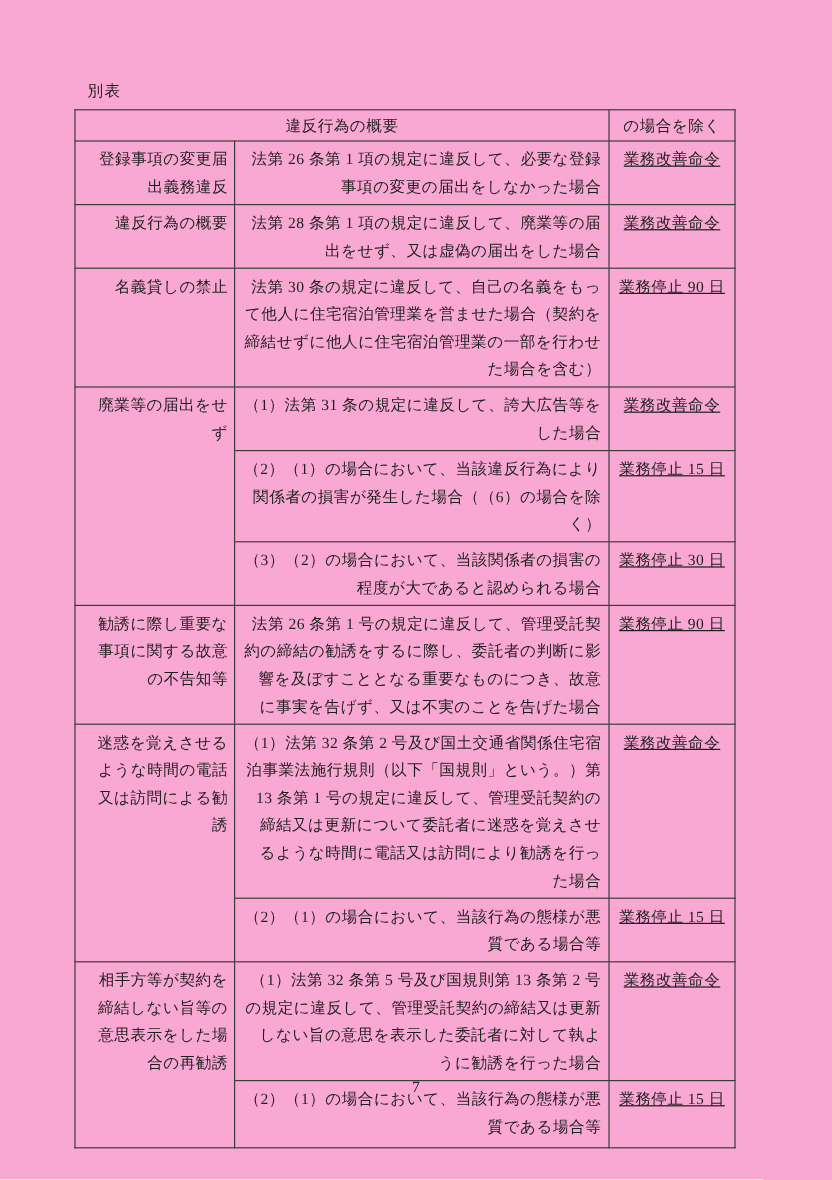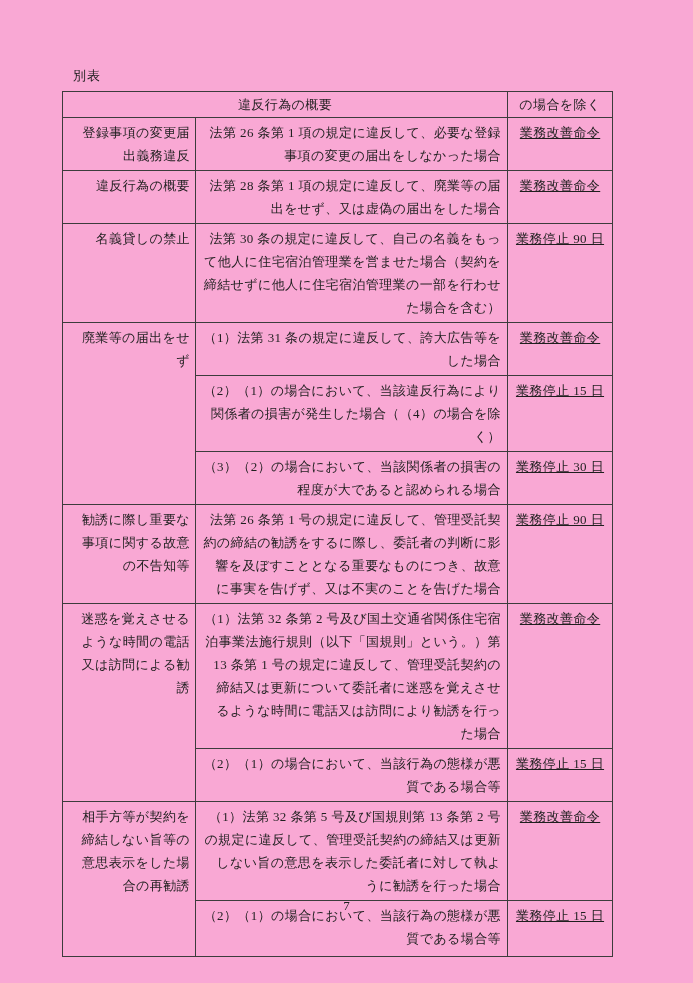--- a/index.html
+++ b/index.html
@@ -105,21 +105,21 @@
         <td class="desc">法第 30 条の規定に違反して、自己の名義をもって他人に住宅宿泊管理業を営ませた場合（契約を締結せずに他人に住宅宿泊管理業の一部を行わせた場合を含む）</td>
         <td class="act">業務停止 90 日</td>
       </tr>
 
       <tr style="height:50px">
         <td class="cat" rowspan="3">廃業等の届出をせず</td>
         <td class="desc">（1）法第 31 条の規定に違反して、誇大広告等をした場合</td>
         <td class="act">業務改善命令</td>
       </tr>
       <tr style="height:66px">
-        <td class="desc">（2）（1）の場合において、当該違反行為により関係者の損害が発生した場合（（4）の場合を除く）</td>
+        <td class="desc">（2）（1）の場合において、当該違反行為により関係者の損害が発生した場合（（6）の場合を除く）</td>
         <td class="act">業務停止 15 日</td>
       </tr>
       <tr style="height:41px">
         <td class="desc">（3）（2）の場合において、当該関係者の損害の程度が大であると認められる場合</td>
         <td class="act">業務停止 30 日</td>
       </tr>
 
       <tr style="height:92px">
         <td class="cat">勧誘に際し重要な事項に関する故意の不告知等</td>
         <td class="desc">法第 26 条第 1 号の規定に違反して、管理受託契約の締結の勧誘をするに際し、委託者の判断に影響を及ぼすこととなる重要なものにつき、故意に事実を告げず、又は不実のことを告げた場合</td>

